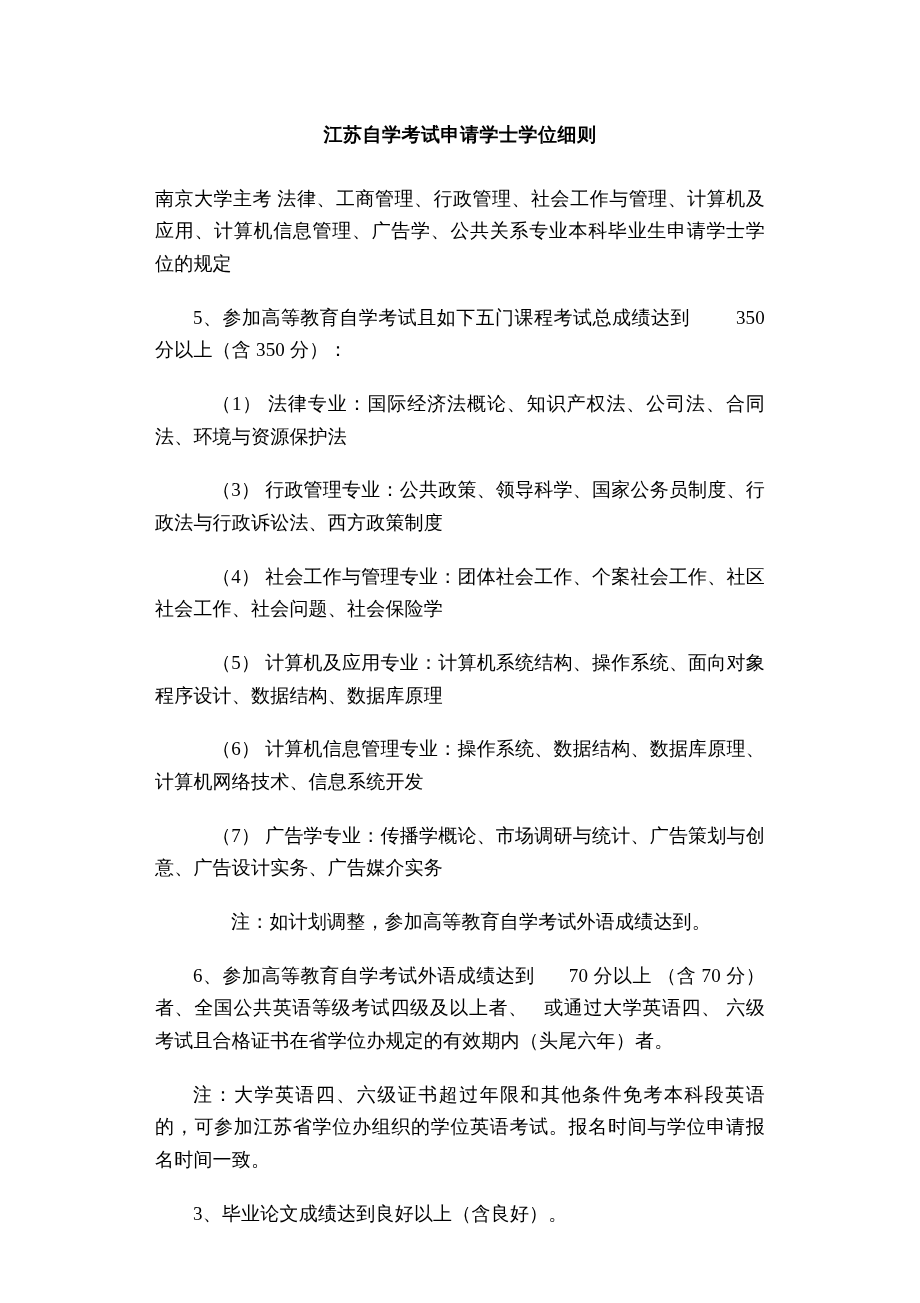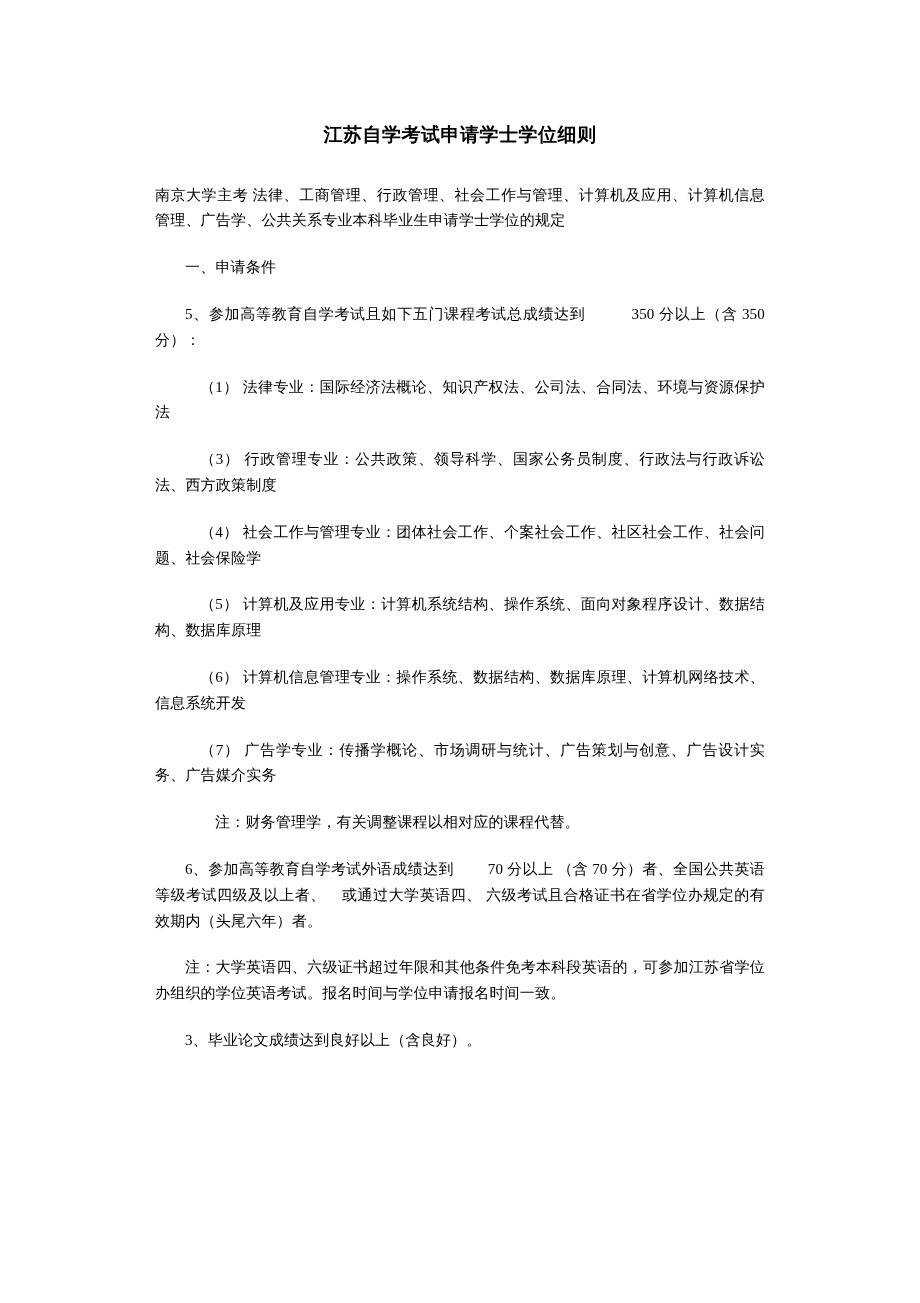--- a/index.html
+++ b/index.html
@@ -25,21 +25,21 @@
   .doc-title {
     text-align: center;
     font-size: 19px;
     font-weight: bold;
     letter-spacing: 0.5px;
     margin: 0;
     padding-top: 122px;
     line-height: 1.4;
   }
   .para {
-    font-size: 15px;
+    font-size: 19px;
     line-height: 1.72;
     margin: 0;
     text-align: justify;
     letter-spacing: 0.2px;
   }
   .gap-lg { margin-top: 34px; }
   .gap-md { margin-top: 21px; }
   .indent-1 { text-indent: 2em; }
   .indent-2 { text-indent: 3em; }
   .indent-3 { text-indent: 4em; }
@@ -49,34 +49,33 @@
 </style>
 </head>
 <body>
 
 <div class="page">
 
   <h1 class="doc-title">江苏自学考试申请学士学位细则</h1>
 
   <p class="para gap-lg">南京大学主考 法律、工商管理、行政管理、社会工作与管理、计算机及应用、计算机信息管理、广告学、公共关系专业本科毕业生申请学士学位的规定</p>
 
-  <p class="para gap-md indent-1">一、申请条件</p>
 
   <p class="para gap-md indent-1">
     <span>5、参加高等教育自学考试且如下五门课程考试总成绩达到</span><span class="spacer-wide"></span><span>350 分以上（含 350 分）：</span>
   </p>
 
   <p class="para gap-md indent-2">（1） 法律专业：国际经济法概论、知识产权法、公司法、合同法、环境与资源保护法</p>
   <p class="para gap-md indent-2">（3） 行政管理专业：公共政策、领导科学、国家公务员制度、行政法与行政诉讼法、西方政策制度</p>
   <p class="para gap-md indent-2">（4） 社会工作与管理专业：团体社会工作、个案社会工作、社区社会工作、社会问题、社会保险学</p>
   <p class="para gap-md indent-2">（5） 计算机及应用专业：计算机系统结构、操作系统、面向对象程序设计、数据结构、数据库原理</p>
   <p class="para gap-md indent-2">（6） 计算机信息管理专业：操作系统、数据结构、数据库原理、计算机网络技术、信息系统开发</p>
   <p class="para gap-md indent-2">（7） 广告学专业：传播学概论、市场调研与统计、广告策划与创意、广告设计实务、广告媒介实务</p>
 
-  <p class="para gap-md indent-3">注：财务管理学，有关调整课程以相对应的课程代替。</p>
+  <p class="para gap-md indent-3">注：如计划调整，参加高等教育自学考试外语成绩达到。</p>
 
   <p class="para gap-md indent-1">
     <span>6、参加高等教育自学考试外语成绩达到</span><span class="spacer-mid"></span><span>70 分以上 （含 70 分）者、全国公共英语等级考试四级及以上者、</span><span class="spacer-sm"></span><span>或通过大学英语四、 六级考试且合格证书在省学位办规定的有效期内（头尾六年）者。</span>
   </p>
 
   <p class="para gap-md indent-1">注：大学英语四、六级证书超过年限和其他条件免考本科段英语的，可参加江苏省学位办组织的学位英语考试。报名时间与学位申请报名时间一致。</p>
 
 
   <p class="para gap-md indent-1">3、毕业论文成绩达到良好以上（含良好）。</p>
 

